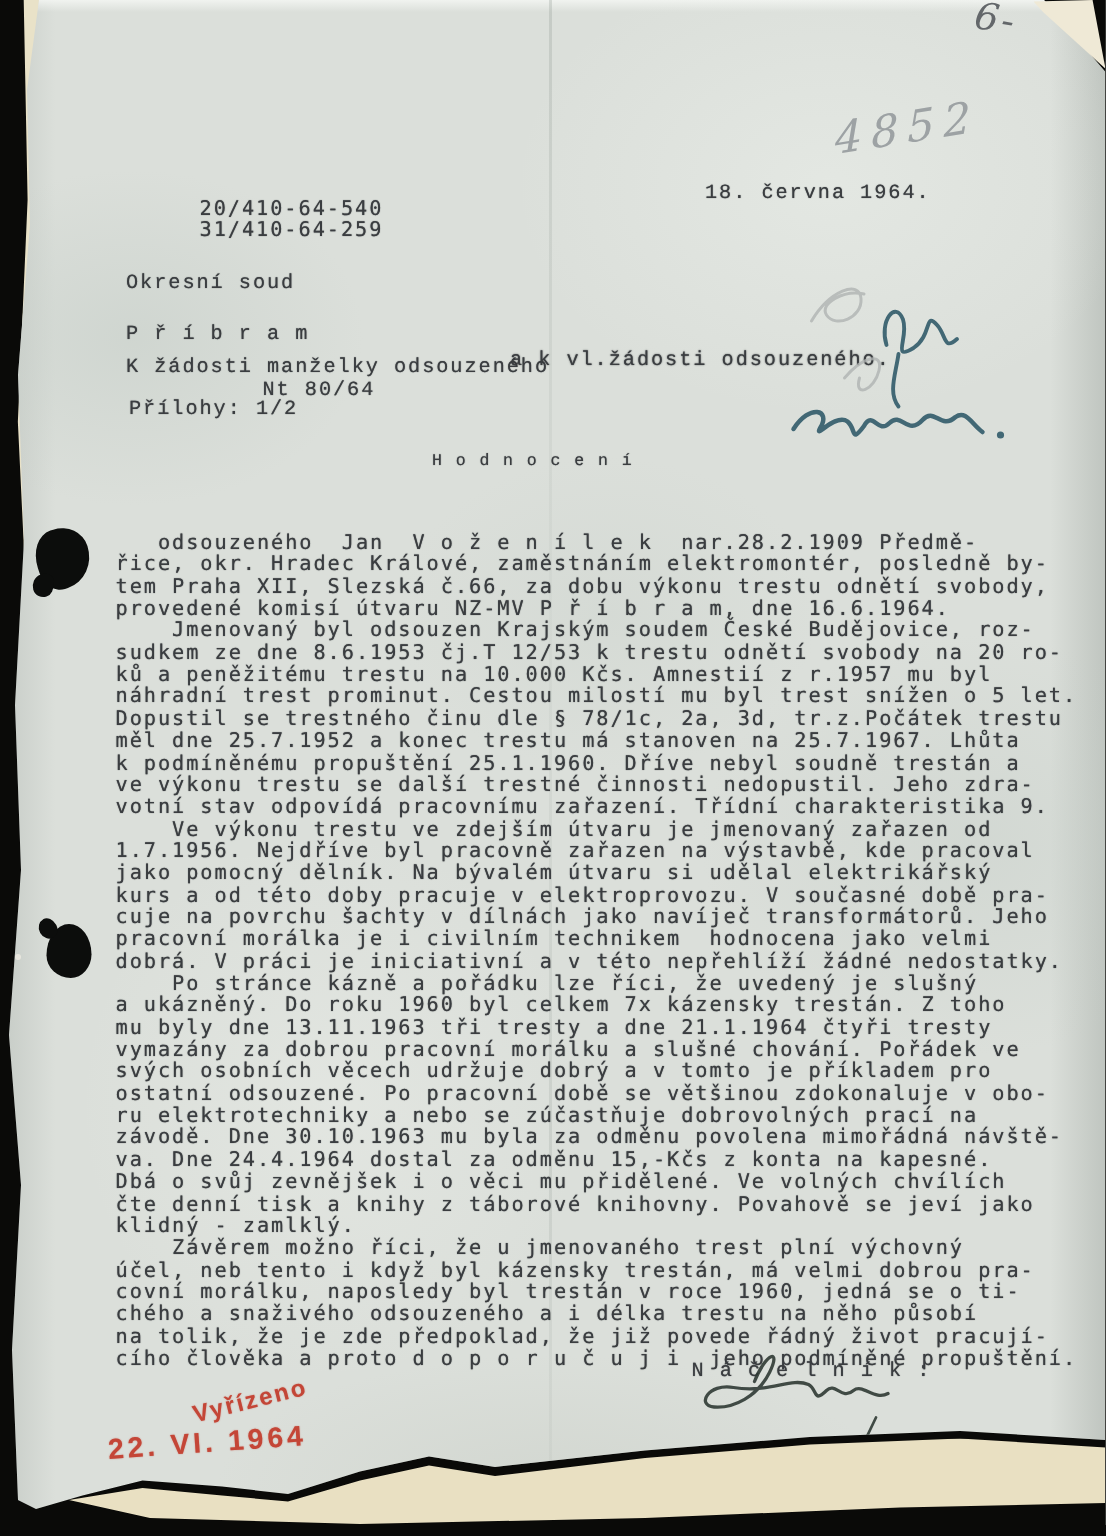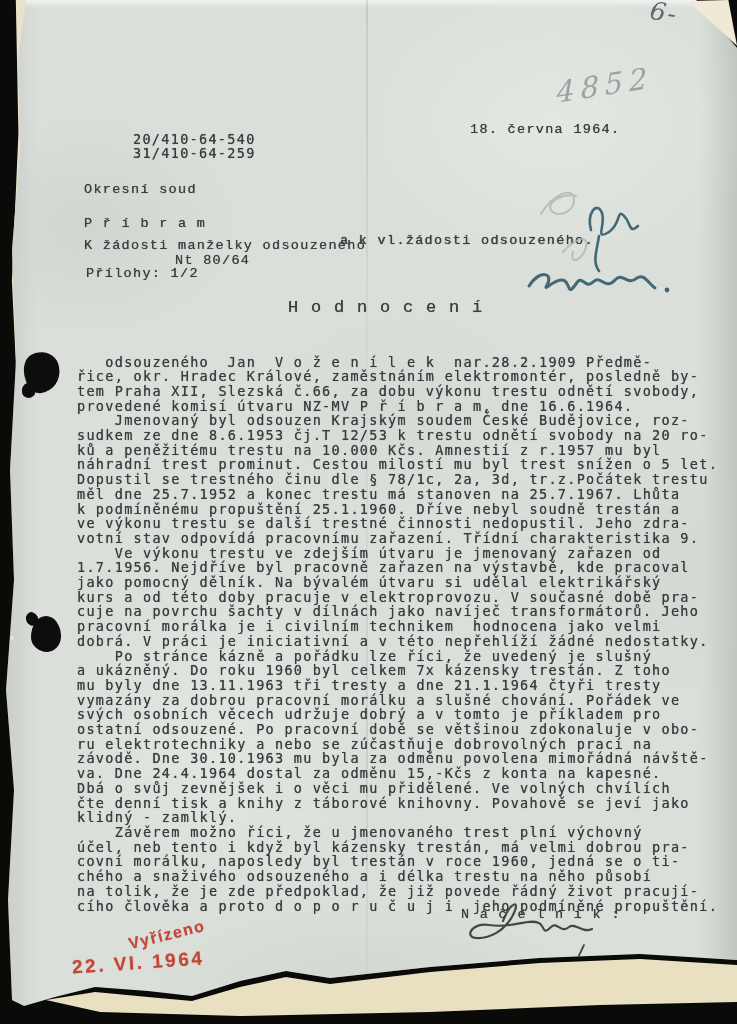--- a/index.html
+++ b/index.html
@@ -21,21 +21,21 @@
           radial-gradient(240px 260px at 30% 72%, rgba(232,235,230,.55), transparent 70%),
           radial-gradient(200px 150px at 55% 40%, rgba(204,211,205,.4), transparent 70%),
           radial-gradient(300px 120px at 50% 97%, rgba(201,206,198,.5), transparent 75%),
           linear-gradient(180deg, rgba(246,248,245,.8) 0, rgba(246,248,245,0) 8px),
           linear-gradient(90deg, rgba(158,166,160,.35) 0, rgba(220,224,219,0) 5%, rgba(220,224,219,0) 95%, rgba(150,158,152,.4) 100%);}
   .crease-v{position:absolute;left:366px;top:0;width:2px;height:1024px;
         background:linear-gradient(180deg,rgba(140,150,143,.28),rgba(140,150,143,.06) 40%,rgba(140,150,143,.22) 75%,rgba(140,150,143,.05));}
   
   .tw{position:absolute;color:#3a3d40;font-size:13.5px;line-height:14.7px;letter-spacing:1.3px;
       white-space:pre;text-shadow:0 0 .7px rgba(58,61,64,.85);}
-  .title{font-size:17px;}
+  .title{font-size:11px;}
   
   .pencil{position:absolute;font-family:"DejaVu Serif",serif;font-style:italic;color:#9da2a4;}
   .p-num{left:556px;top:68px;font-size:29px;letter-spacing:6px;transform:rotate(-9deg) skewX(-8deg);}
   .p-six{left:650px;top:-2px;font-size:25px;color:#63676a;transform:rotate(10deg);letter-spacing:2px;}
   
   .blot{position:absolute;background:#0c0d0c;}
   .blot1{left:24px;top:352px;width:36px;height:40px;border-radius:46% 54% 62% 38%/56% 46% 60% 40%;transform:rotate(-18deg);}
   .blot1b{left:22px;top:382px;width:14px;height:16px;border-radius:60% 40% 50% 50%/50% 60% 40% 50%;transform:rotate(24deg);}
   .blot2{left:31px;top:616px;width:30px;height:36px;border-radius:50% 50% 46% 54%/58% 56% 44% 42%;}
   .blot2b{left:26px;top:612px;width:12px;height:14px;border-radius:55% 45% 50% 50%/50% 55% 45% 50%;transform:rotate(-30deg);}

